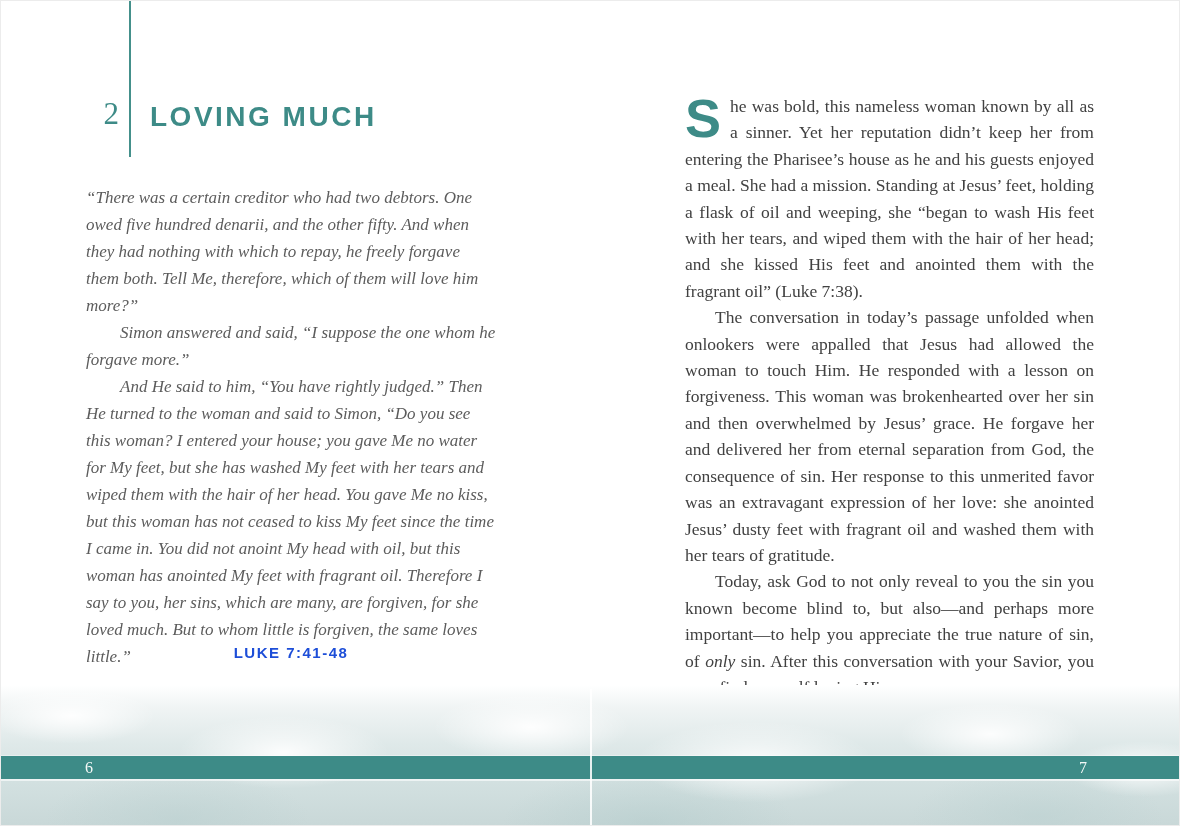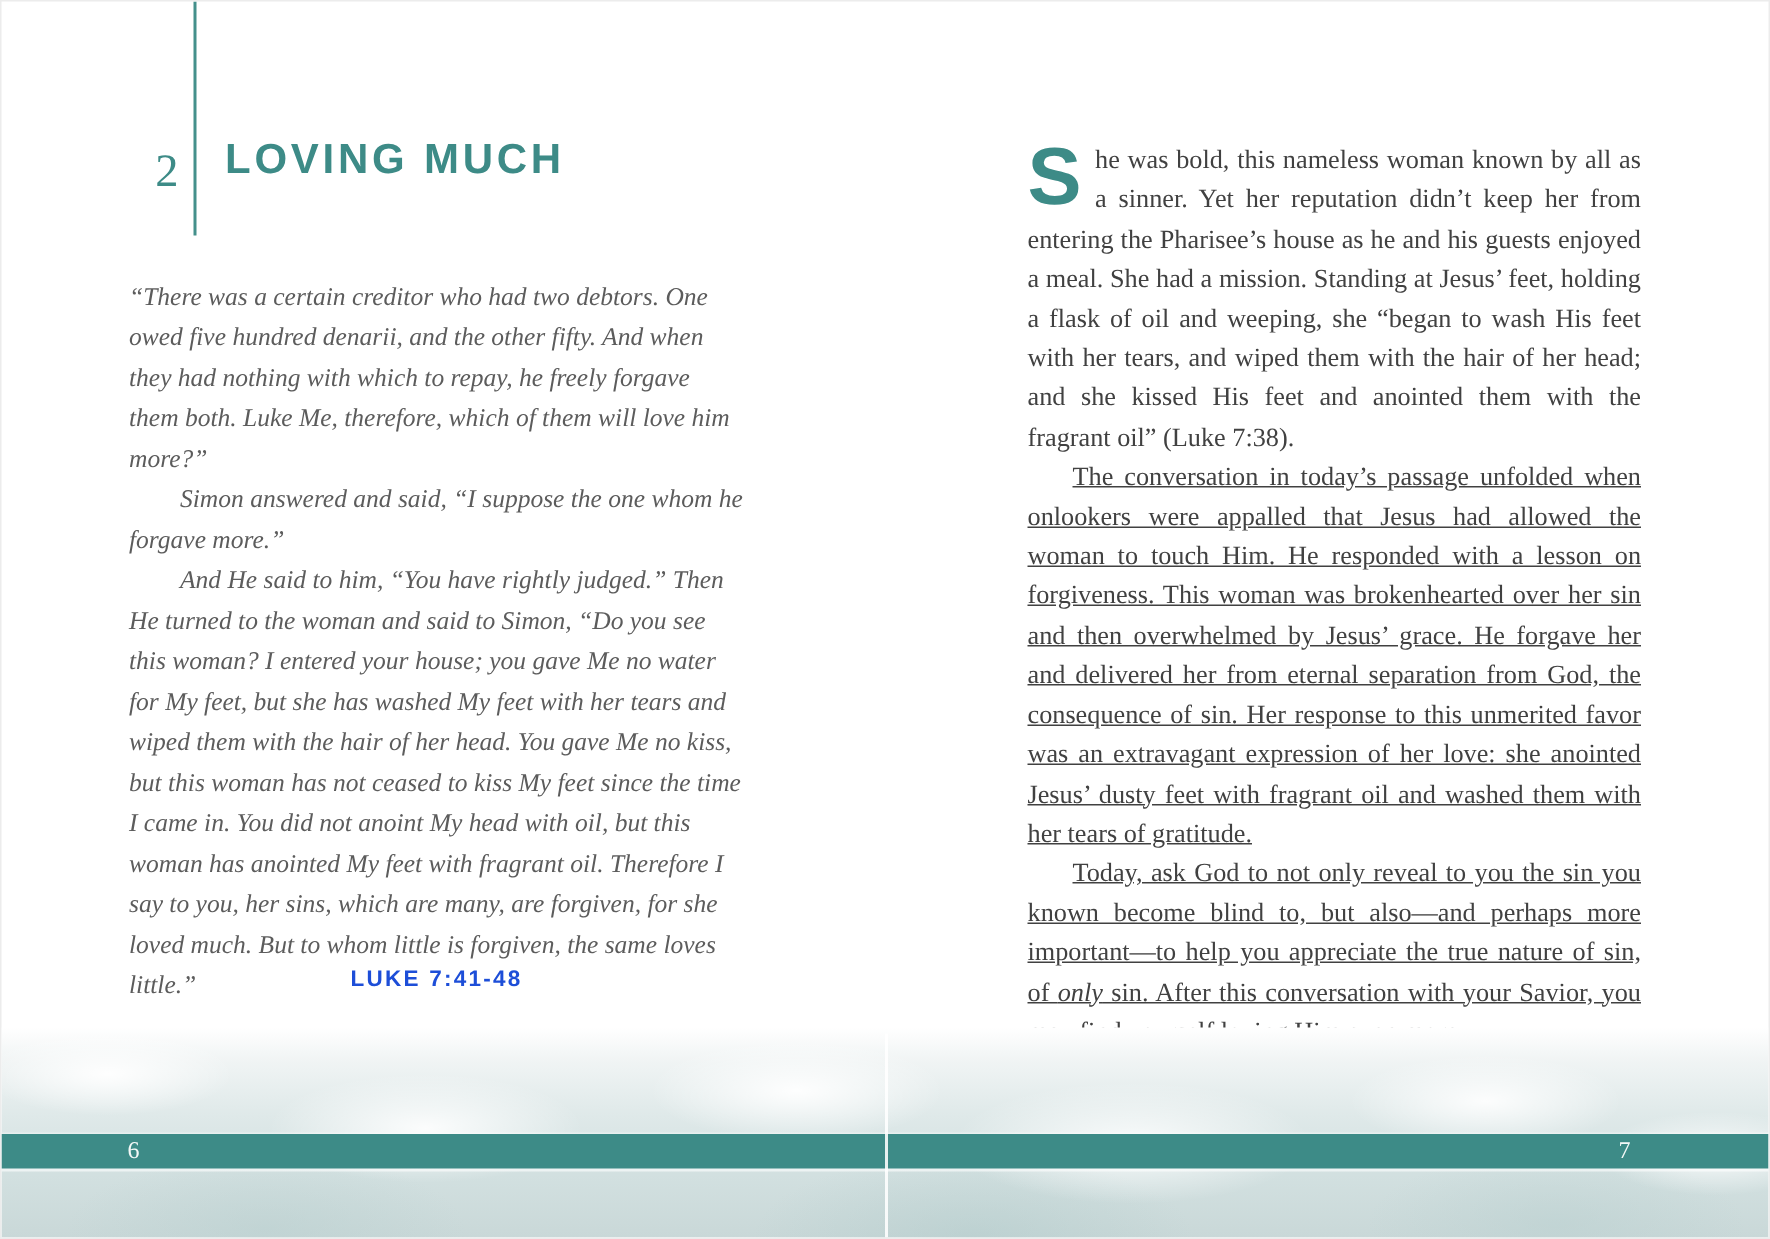--- a/index.html
+++ b/index.html
@@ -24,21 +24,21 @@
   .chapter-number {
     position: absolute;
     left: 80px; top: 97px;
     width: 38px;
     text-align: right;
     font: 400 31px/1 "Liberation Serif", serif;
     color: #3d8b87;
   }
   .chapter-title {
     position: absolute;
-    left: 149px; top: 91px;
+    left: 149px; top: 102px;
     margin: 0;
     font: 700 28px/1 "Liberation Sans", sans-serif;
     letter-spacing: 2.5px;
     color: #3d8b87;
     white-space: nowrap;
   }
   .scripture {
     position: absolute;
     left: 85px; top: 183px;
     width: 410px;
@@ -62,21 +62,21 @@
   .devotional {
     position: absolute;
     left: 684px; top: 92px;
     width: 409px;
     font: 400 17.5px/26.4px "Liberation Serif", serif;
     color: #414141;
     text-align: justify;
     hyphens: auto;
   }
   .devotional p { margin: 0; }
-  .devotional p.ind { text-indent: 30px; text-decoration: underline; }
+  .devotional p.ind { text-indent: 30px; }
   .dropcap {
     float: left;
     font: 700 54px/44px "Liberation Sans", sans-serif;
     color: #3d8b87;
     padding: 3px 9px 0 0;
   }
   .devotional em { font-style: italic; }
 
   
   .footer {
@@ -123,21 +123,21 @@
 <body>
 
 <div class="spread">
 
   <div>
     <div class="chapter-rule"></div>
     <div class="chapter-number">2</div>
     <h1 class="chapter-title">LOVING MUCH</h1>
 
     <div class="scripture">
-      <p>“There was a certain creditor who had two debtors. One owed five hundred denarii, and the other fifty. And when they had nothing with which to repay, he freely forgave them both. Luke Me, therefore, which of them will love him more?”</p>
+      <p>“There was a certain creditor who had two debtors. One owed five hundred denarii, and the other fifty. And when they had nothing with which to repay, he freely forgave them both. Tell Me, therefore, which of them will love him more?”</p>
       <p class="ind">Simon answered and said, “I suppose the one whom he forgave more.”</p>
       <p class="ind">And He said to him, “You have rightly judged.” Then He turned to the woman and said to Simon, “Do you see this woman? I entered your house; you gave Me no water for My feet, but she has washed My feet with her tears and wiped them with the hair of her head. You gave Me no kiss, but this woman has not ceased to kiss My feet since the time I came in. You did not anoint My head with oil, but this woman has anointed My feet with fragrant oil. Therefore I say to you, her sins, which are many, are forgiven, for she loved much. But to whom little is forgiven, the same loves little.”</p>
     </div>
 
     <div class="reference">LUKE 7:41-48</div>
   </div>
 
   <div>
     <div class="devotional">
       <p><span class="dropcap">S</span><span>he was bold, this nameless woman known by all as a sinner. Yet her reputation didn’t keep her from entering the Pharisee’s house as he and his guests enjoyed a meal. She had a mission. Standing at Jesus’ feet, holding a flask of oil and weeping, she “began to wash His feet with her tears, and wiped them with the hair of her head; and she kissed His feet and anointed them with the fragrant oil” (Luke 7:38).</span></p>

